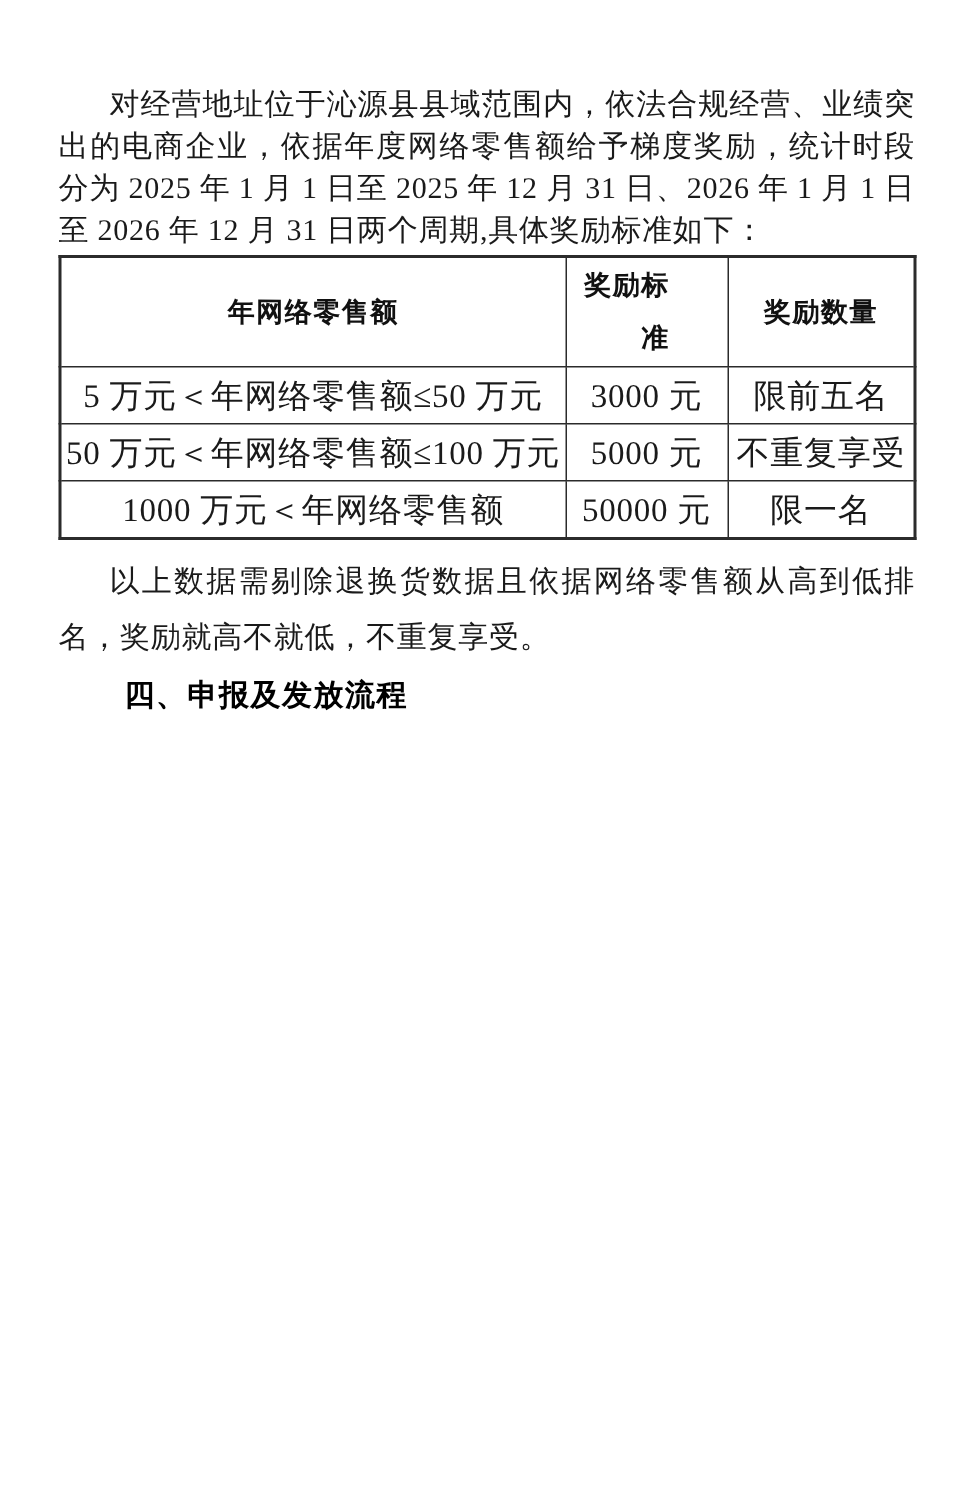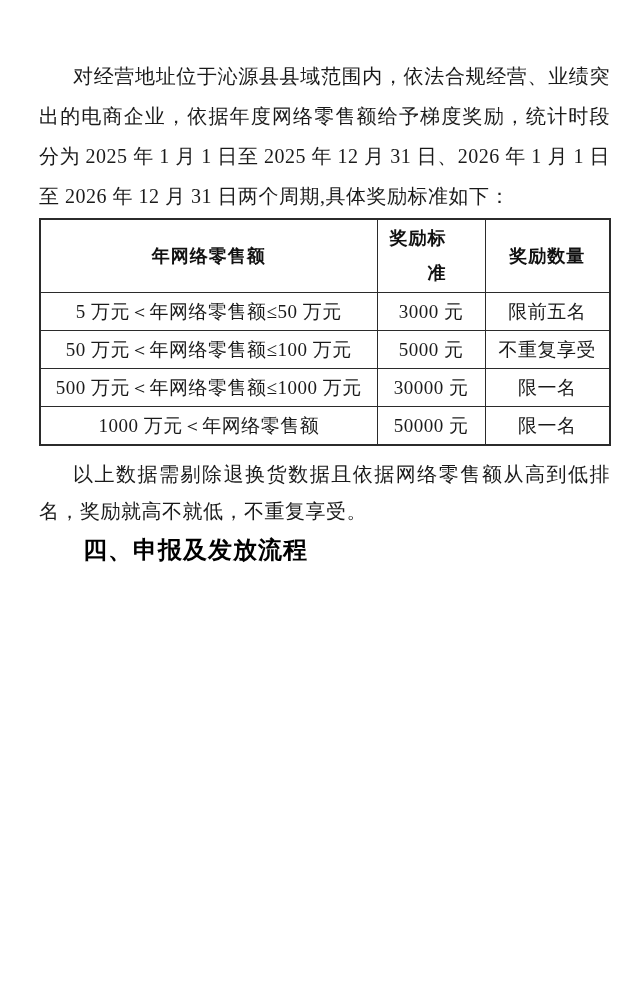--- a/index.html
+++ b/index.html
@@ -14,21 +14,21 @@
     box-sizing: border-box;
     padding: 56px 32px 0 39px;
     background: #ffffff;
     color: #1a1a1a;
     font-family: "Liberation Serif", "DejaVu Serif", serif;
     overflow: hidden;
   }
   .para {
     margin: 0;
     font-size: 20px;
-    line-height: 40px;
+    line-height: 28px;
     text-align: justify;
     text-indent: 34px;
     letter-spacing: 0.5px;
   }
   .para-mid {
     line-height: 37px;
   }
   .para-tight {
     line-height: 38px;
   }
@@ -57,30 +57,30 @@
     line-height: 35px;
     letter-spacing: 1px;
     color: #111;
   }
   .reward-table th.th-std {
     text-align: right;
     padding: 0 38px 0 6px;
   }
   .reward-table td {
     height: 37px;
-    font-size: 19px;
+    font-size: 22px;
     text-align: center;
     vertical-align: middle;
     letter-spacing: 0.5px;
     padding: 0 2px;
   }
   .heading {
     margin: 5px 0 8px 0;
     font-family: "Liberation Sans", "DejaVu Sans", sans-serif;
-    font-size: 24px;
+    font-size: 20px;
     font-weight: 700;
     line-height: 30px;
     text-indent: 44px;
     letter-spacing: 1px;
     color: #000;
   }
 </style>
 </head>
 <body>
 
@@ -106,25 +106,20 @@
         <td>5 万元＜年网络零售额≤50 万元</td>
         <td>3000 元</td>
         <td>限前五名</td>
       </tr>
       <tr>
         <td>50 万元＜年网络零售额≤100 万元</td>
         <td>5000 元</td>
         <td>不重复享受</td>
       </tr>
       <tr>
-        <td>500 万元＜年网络零售额≤1000 万元</td>
-        <td>30000 元</td>
-        <td>限一名</td>
-      </tr>
-      <tr>
         <td>1000 万元＜年网络零售额</td>
         <td>50000 元</td>
         <td>限一名</td>
       </tr>
     </tbody>
   </table>
 
 
   <p class="para para-mid">以上数据需剔除退换货数据且依据网络零售额从高到低排名，奖励就高不就低，不重复享受。</p>
 

